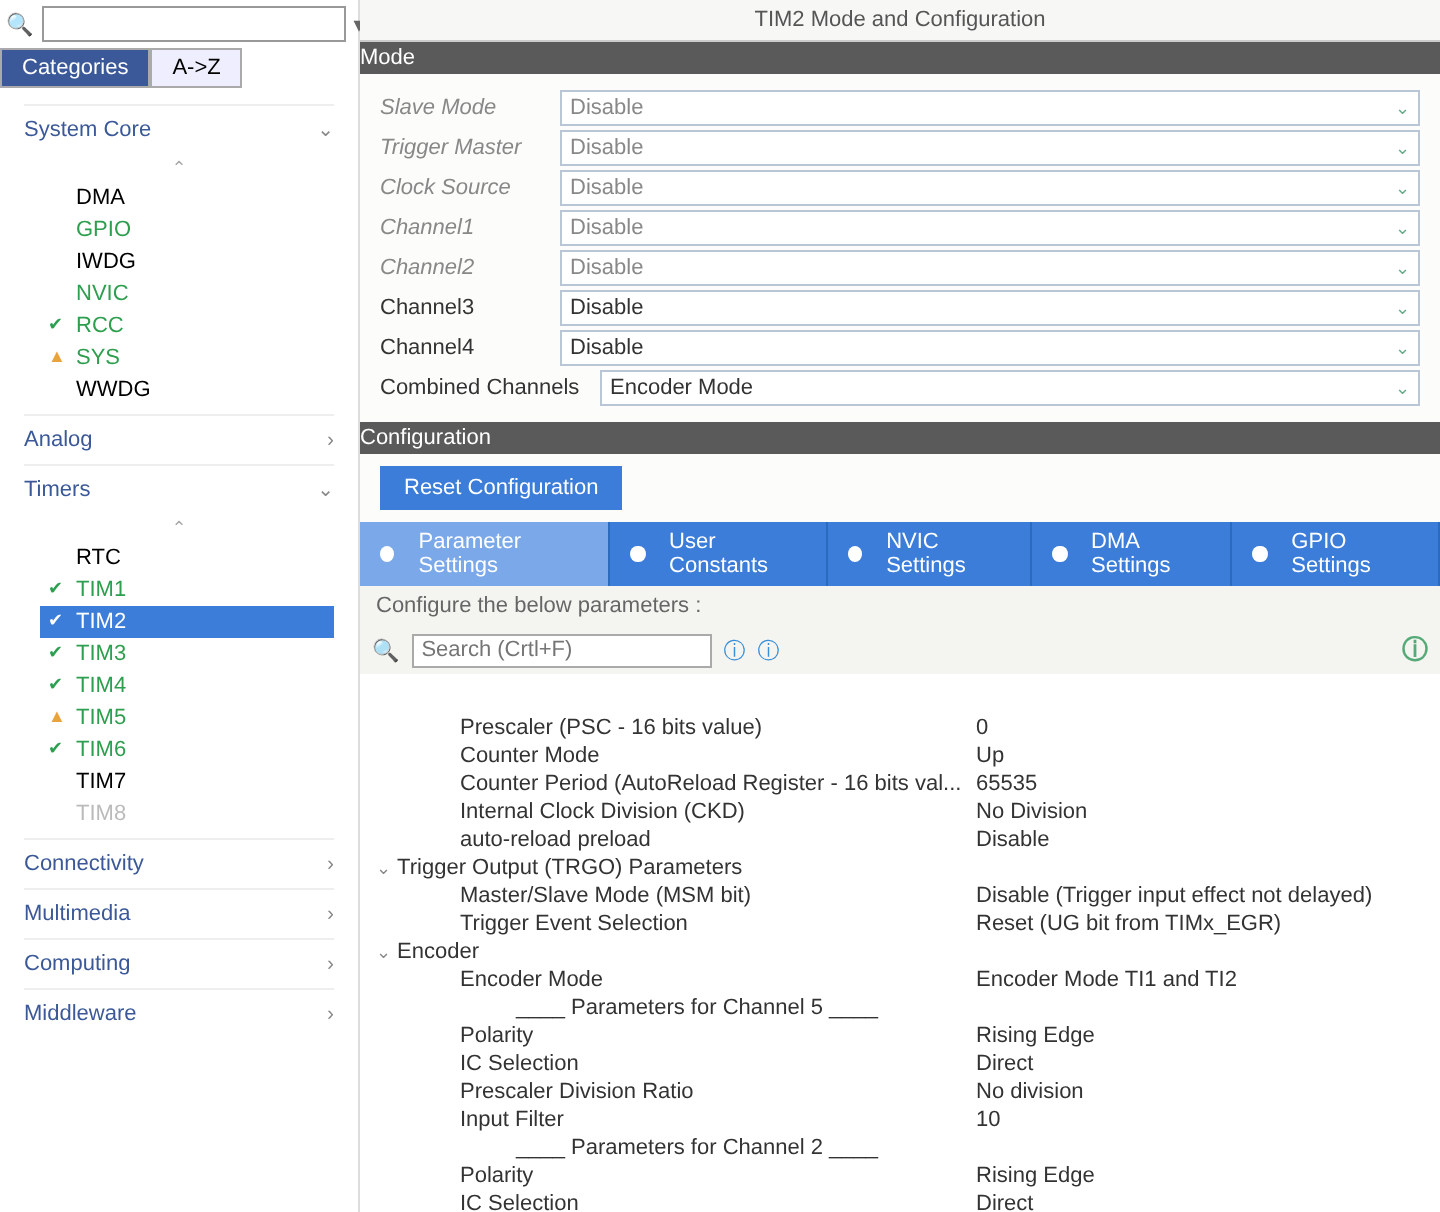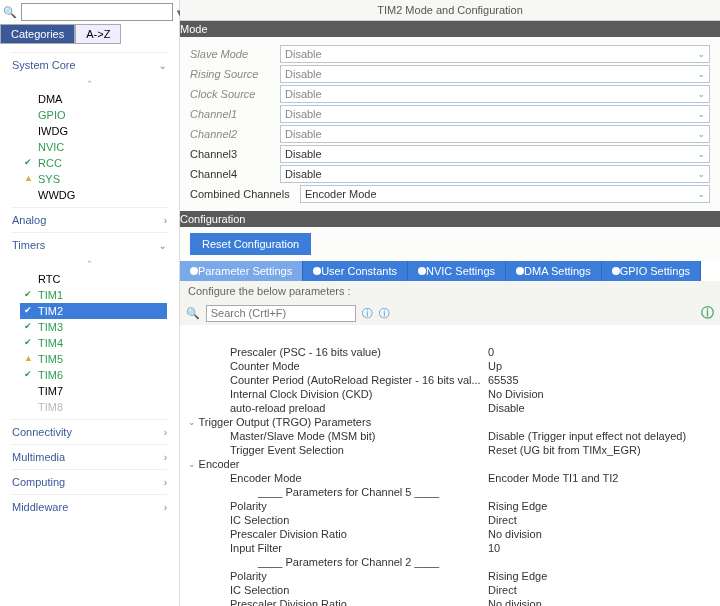--- a/index.html
+++ b/index.html
@@ -30,21 +30,21 @@
 .form-area{padding:6px 10px;background:#fcfcfa}
 .frow{display:flex;align-items:center;margin:2px 0}
 .flabel{width:90px;font-style:italic;color:#888}
 .flabel.norm{font-style:normal;color:#333}
 .fselect{flex:1;border:1px solid #b8c6d6;height:18px;padding:0 4px;color:#888;background:#fff;display:flex;align-items:center;justify-content:space-between}
 .fselect.norm{color:#333}
 .fselect .sarrow{color:#6a8;font-size:9px}
 .reset-row{padding:6px 10px;background:#fcfcfa}
 .reset-btn{background:#3b7dd8;color:#fff;border:none;padding:5px 12px;cursor:pointer}
 .subtabs{display:flex;background:#fff}
-.subtab{display:flex;align-items:center;gap:0;padding:4px 10px;background:#3b7dd8;color:#fff;cursor:pointer;border-right:1px solid #2a6bc0}
+.subtab{display:flex;align-items:center;gap:12px;padding:4px 10px;background:#3b7dd8;color:#fff;cursor:pointer;border-right:1px solid #2a6bc0}
 .subtab .dot{width:8px;height:8px;border-radius:50%;background:#fff;display:inline-block}
 .subtab.sel{background:#7aa8e8}
 .conf-desc{padding:4px 8px;color:#666;background:#f4f4f0}
 .param-search{display:flex;align-items:center;gap:6px;padding:3px 6px;background:#f4f4f0}
 .param-search input{border:1px solid #aaa;height:17px;padding:0 4px;width:150px}
 .param-search .ic{color:#3b8fd6;cursor:pointer}
 .info-ic{margin-left:auto;color:#5a7;font-weight:bold;font-size:13px}
 .params{flex:1;overflow:auto;padding:20px 8px;background:#fff}
 .prow{display:flex;padding:1px 0}
 .phead{color:#333;font-weight:normal;display:flex;align-items:center;gap:3px}
@@ -173,21 +173,21 @@
   <div class="mode-bar">Mode</div>
   <div class="form-area">
     <div class="frow">
         <div class="flabel">Slave Mode</div>
         <div class="fselect">
           <span>Disable</span>
           <span class="sarrow">⌄</span>
         </div>
       </div>
     <div class="frow">
-        <div class="flabel">Rising Source</div>
+        <div class="flabel">Trigger Master</div>
         <div class="fselect">
           <span>Disable</span>
           <span class="sarrow">⌄</span>
         </div>
       </div>
     <div class="frow">
         <div class="flabel">Clock Source</div>
         <div class="fselect">
           <span>Disable</span>
           <span class="sarrow">⌄</span>

